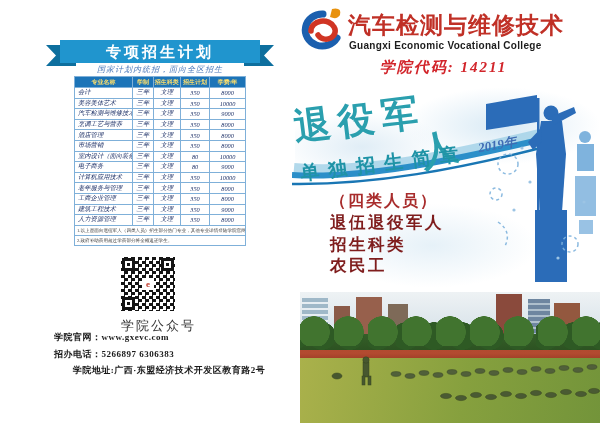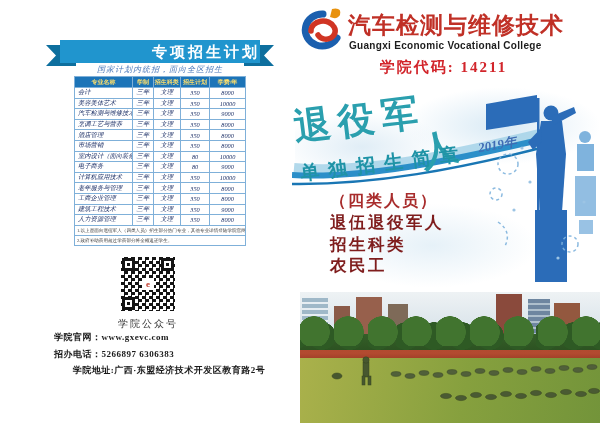--- a/index.html
+++ b/index.html
@@ -2,56 +2,56 @@
 <html><head>
 <meta charset="utf-8">
 <style>
   html,body{margin:0;padding:0;background:#888;}
   .page{position:relative;width:600px;height:423px;background:#ffffff;overflow:hidden;
         font-family:"Liberation Serif",serif;-webkit-font-smoothing:antialiased;}
   .abs{position:absolute;}
 
   
   .banner-svg{left:46px;top:38px;width:228px;height:30px;}
-  .banner-title{left:60px;top:41px;width:200px;height:22px;line-height:22px;text-align:right;
+  .banner-title{left:60px;top:41px;width:200px;height:22px;line-height:22px;text-align:center;
      color:#fff;font-size:15px;font-weight:bold;letter-spacing:3px;font-family:"Liberation Sans",sans-serif;}
   .subtitle{left:40px;top:64px;width:240px;text-align:center;font-size:8px;color:#4a77b9;letter-spacing:1px;font-style:italic;}
 
   .plan-table{left:74px;top:76px;width:172px;border-collapse:collapse;table-layout:fixed;background:#fff;}
   .plan-table th,.plan-table td{border:0.6px solid #7fb0d9;overflow:hidden;white-space:nowrap;}
   .plan-table th{background:#1c74b8;color:#ffdf6a;font-size:6px;font-weight:bold;height:10px;padding:0;}
   .plan-table td{font-size:6.3px;color:#1c2f66;height:9.6px;text-align:center;padding:0;font-style:italic;}
   .plan-table td:first-child{text-align:left;padding-left:3px;}
   .plan-table .note-row td{font-size:4.6px;color:#3a3a3a;text-align:left;padding-left:2px;height:9px;font-style:normal;}
   .col-name{width:34%;}.col-years{width:12%;}.col-cat{width:16%;}.col-plan{width:17%;}.col-fee{width:21%;}
 
   .qr{left:121px;top:257px;width:54px;height:54px;background:
       repeating-conic-gradient(#151515 0% 25%, #ffffff 25% 50%);background-size:7px 7px;outline:1px solid #fff;}
   .qr .finder{position:absolute;width:13px;height:13px;border:3px solid #151515;background:#fff;box-sizing:border-box;}
   .qr .finder::after{content:"";position:absolute;left:2px;top:2px;width:3px;height:3px;background:#151515;}
   .qr .f1{left:1px;top:1px;}.qr .f2{right:1px;top:1px;}.qr .f3{left:1px;bottom:1px;}
   .qr .center-logo{position:absolute;left:21px;top:21px;width:12px;height:12px;background:#fff;
       color:#c0392b;font-size:9px;line-height:12px;text-align:center;font-weight:bold;}
-  .qr-caption{left:100px;top:317px;width:96px;text-align:center;font-size:10px;color:#333;letter-spacing:2px;}
+  .qr-caption{left:100px;top:317px;width:96px;text-align:right;font-size:13px;color:#333;letter-spacing:2px;}
 
   .contact{left:54px;width:230px;font-size:9px;font-weight:bold;color:#1a1a1a;letter-spacing:0.5px;}
   .c1{top:331px;}.c2{top:348px;}.c3{top:364px;text-align:center;}
 
   
   .clouds{left:295px;top:88px;width:305px;height:210px;background:
       radial-gradient(ellipse 120px 50px at 22% 28%, #e0edf6 0%, rgba(224,237,246,0) 70%),
       radial-gradient(ellipse 140px 55px at 68% 18%, #d9eaf5 0%, rgba(217,234,245,0) 70%),
       radial-gradient(ellipse 150px 60px at 45% 75%, #e6f1f8 0%, rgba(230,241,248,0) 70%);}
 
   .logo-svg{left:296px;top:5px;width:50px;height:54px;}
   .college-name{left:348px;top:10px;font-size:23px;font-weight:bold;color:#c03026;letter-spacing:1px;}
   .college-name-en{left:349px;top:40px;font-size:10px;font-weight:bold;color:#1c1c1c;
       font-family:"Liberation Sans",sans-serif;letter-spacing:0.3px;}
   .college-code{left:356px;top:58px;width:175px;text-align:center;font-size:15px;font-weight:bold;
-      color:#d2252b;letter-spacing:2px;}
+      font-style:italic;color:#d2252b;letter-spacing:2px;}
 
   .headline-main{left:297px;top:103px;font-size:37px;font-weight:bold;color:#2a9fae;letter-spacing:7px;
       transform:rotate(-7deg);transform-origin:left bottom;}
   .headline-last{left:420px;top:124px;font-size:38px;font-weight:bold;color:#2a9fae;transform:rotate(-14deg);}
   .year{left:478px;top:136px;font-size:13px;font-weight:bold;font-style:italic;color:#3f6cb4;transform:rotate(-10deg);}
   .waves-svg{left:292px;top:128px;width:268px;height:62px;}
   .subheadline{left:299px;top:161px;width:230px;font-size:19px;font-weight:bold;color:#1f93a6;
       letter-spacing:9px;transform:rotate(-7deg);transform-origin:left top;}
 
   .cat-title{left:330px;top:191px;font-size:16px;font-weight:bold;color:#a82c2c;letter-spacing:2px;}

